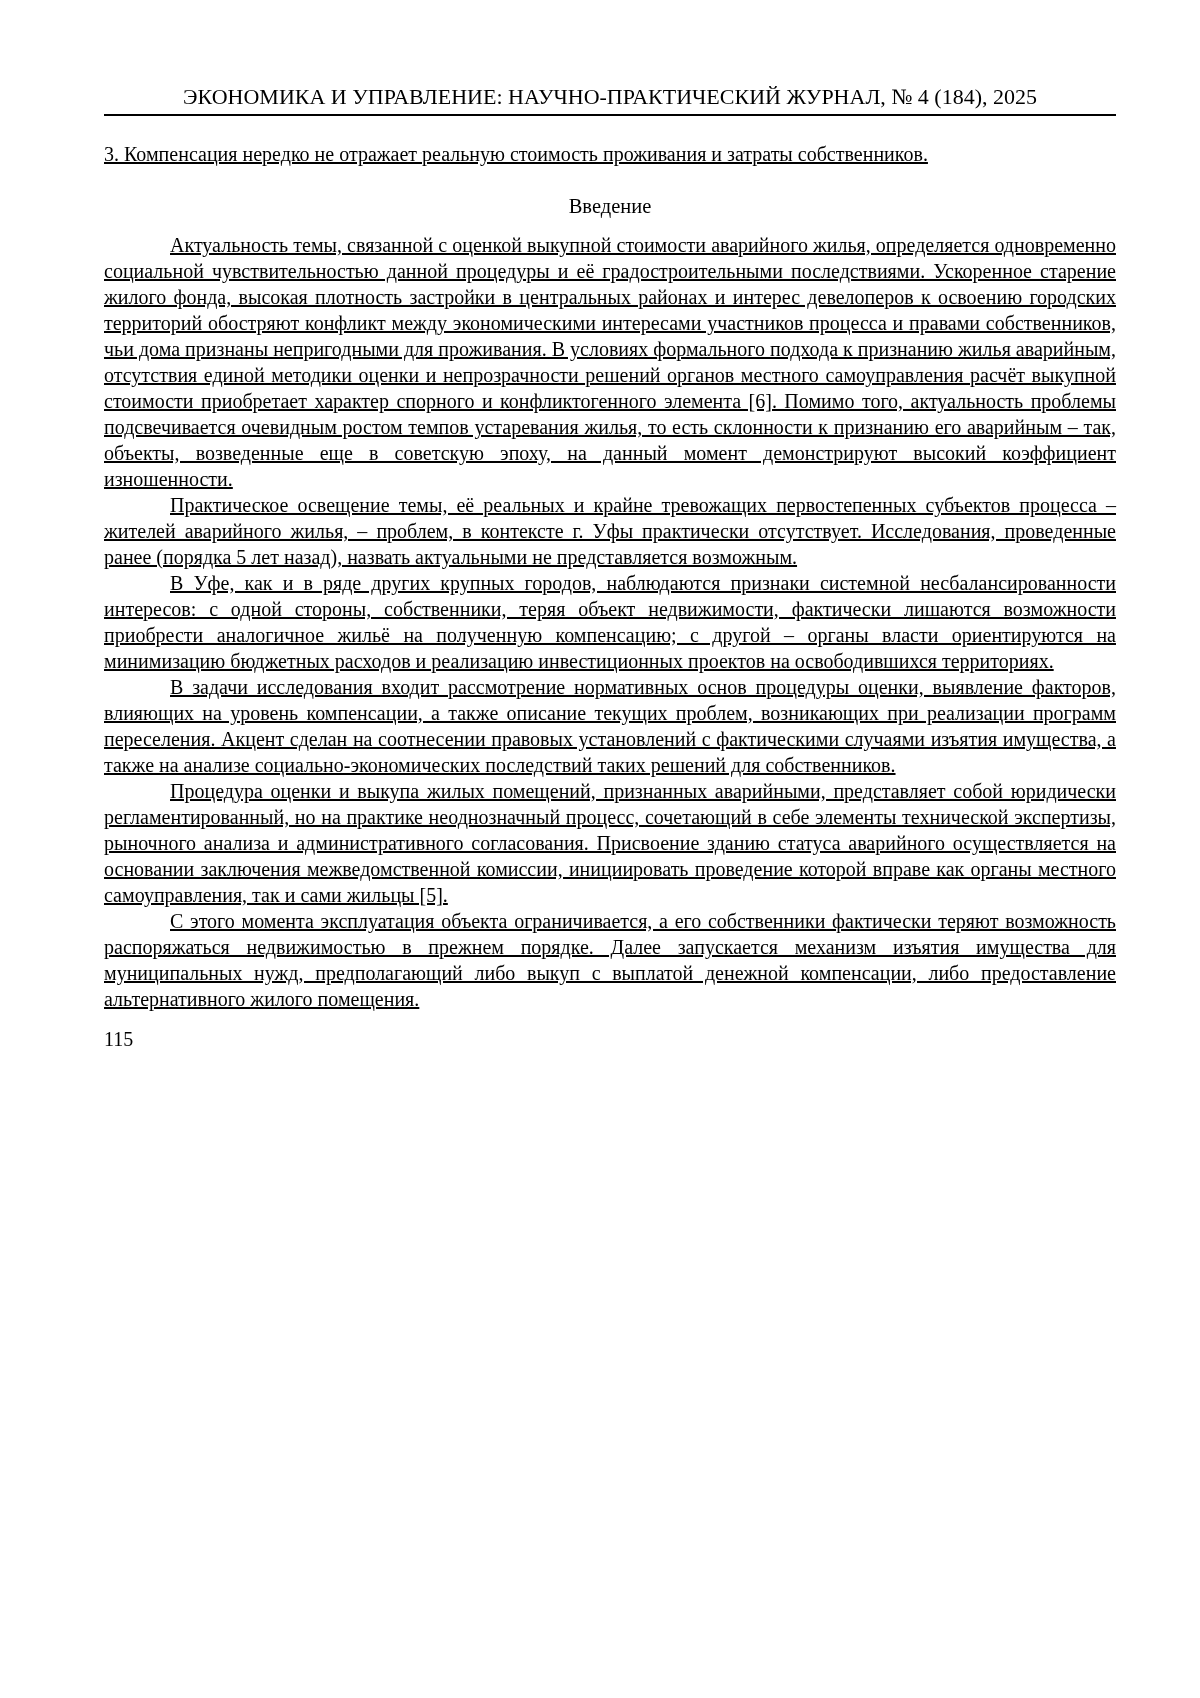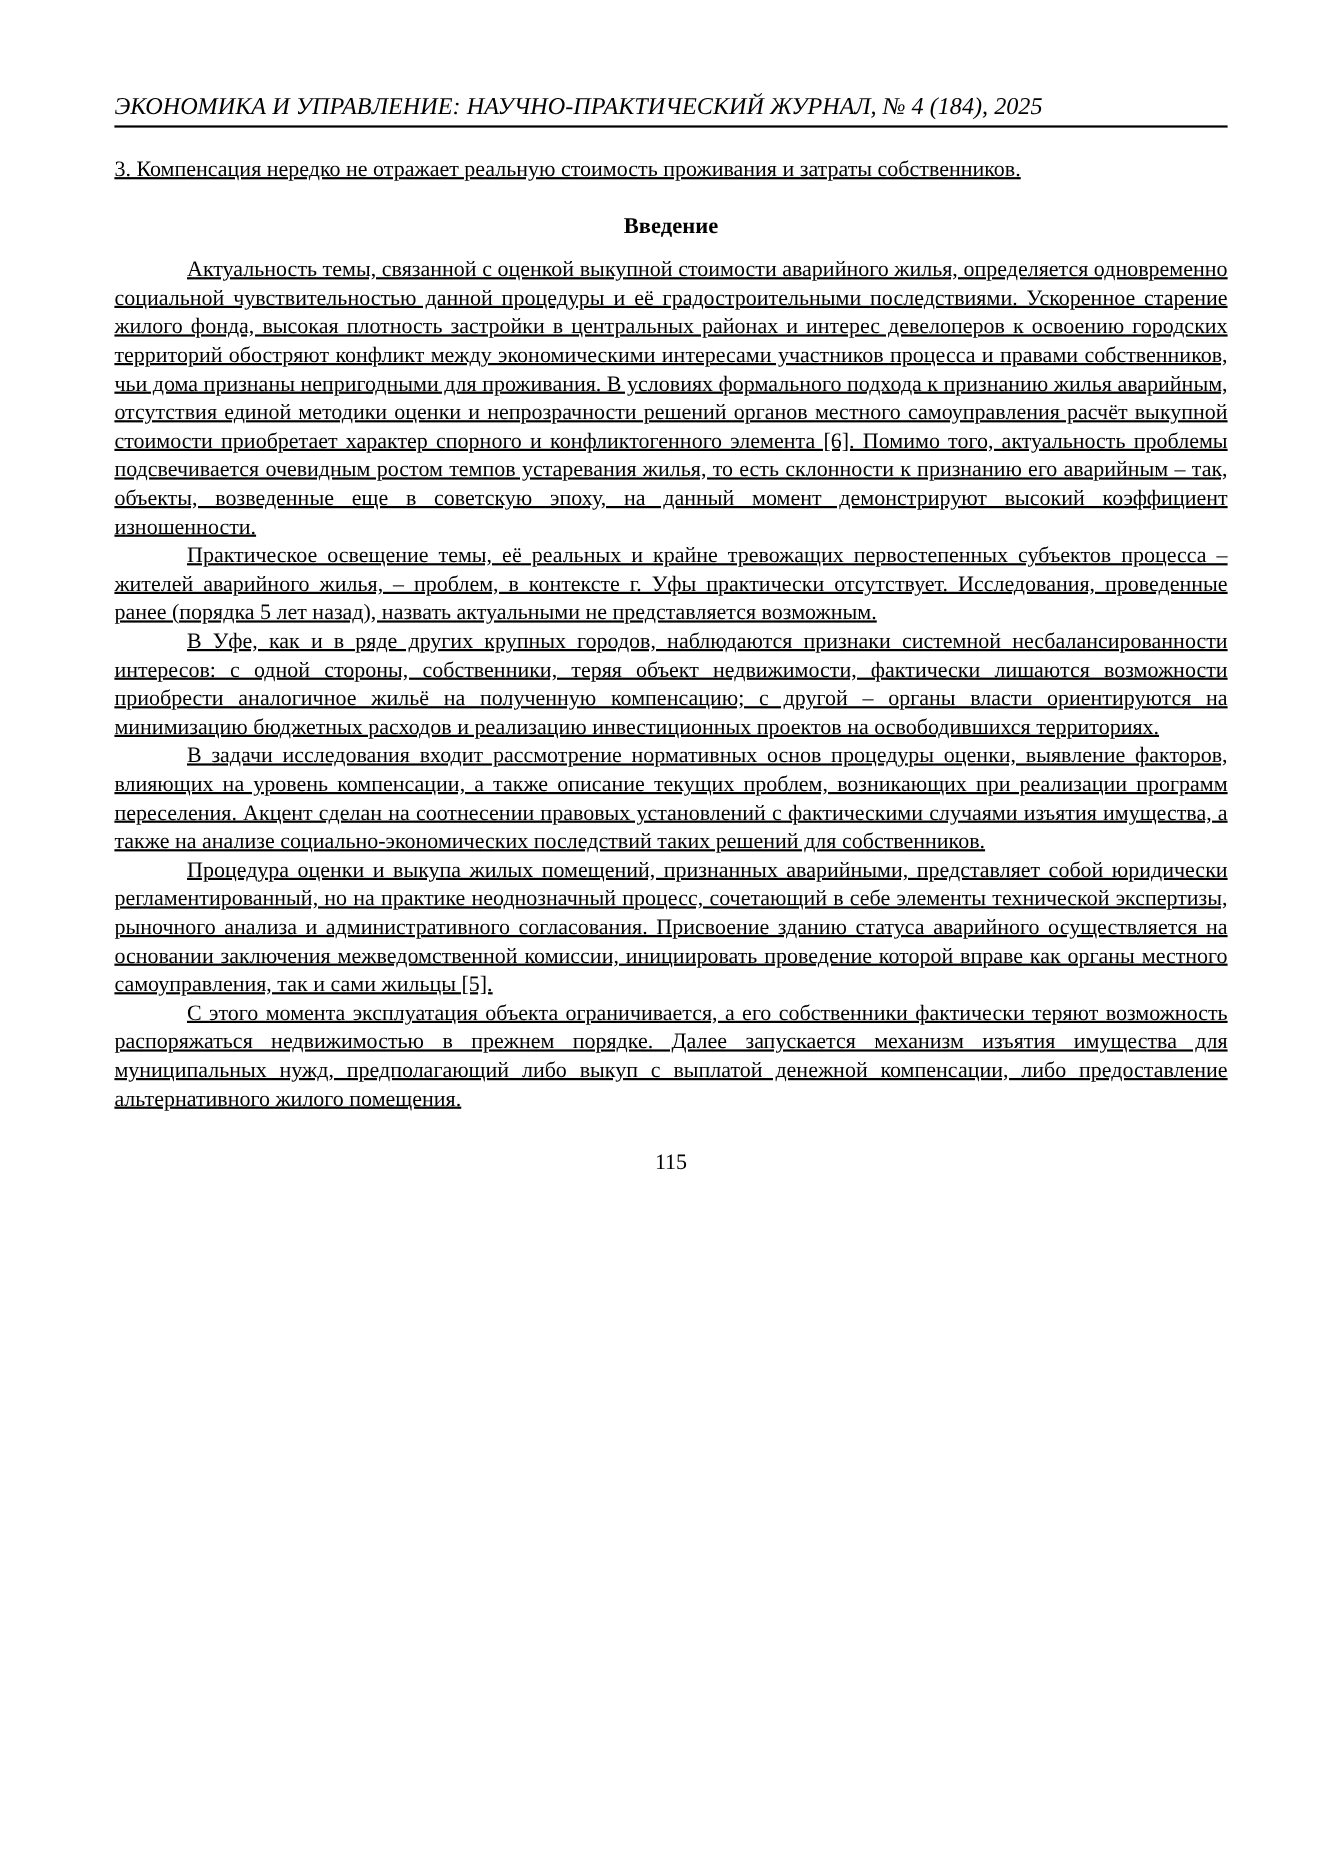--- a/index.html
+++ b/index.html
@@ -14,21 +14,21 @@
     color: #000000;
     font-family: "Liberation Serif", "DejaVu Serif", serif;
     overflow: hidden;
   }
   .content {
     margin-left: 104px;
     width: 1012px;
     padding-top: 84px;
   }
   .journal-header {
-    font-style: italic;
+    text-align: center;
     font-size: 22px;
     line-height: 26px;
     white-space: nowrap;
   }
   .header-rule {
     border-bottom: 2px solid #000000;
     margin-top: 4px;
     width: 100%;
     height: 0;
   }
@@ -43,29 +43,29 @@
     hyphens: auto;
     text-decoration: underline;
     -webkit-hyphens: auto;
   }
   p.indented {
     text-indent: 66px;
   }
   h2.section-heading {
     font-size: 20.5px;
     line-height: 26px;
-    font-weight: bold;
+    font-weight: normal;
     text-align: center;
     margin: 26px 0 13px 0;
   }
   .page-number {
-    text-align: center;
+    text-align: left;
     font-size: 20px;
     line-height: 26px;
-    margin-top: 32px;
+    margin-top: 14px;
   }
 </style>
 </head>
 <body>
 
 <main class="content">
 
   <header>
     <div class="journal-header">ЭКОНОМИКА И УПРАВЛЕНИЕ: НАУЧНО-ПРАКТИЧЕСКИЙ ЖУРНАЛ, № 4 (184), 2025</div>
     <div class="header-rule"></div>

